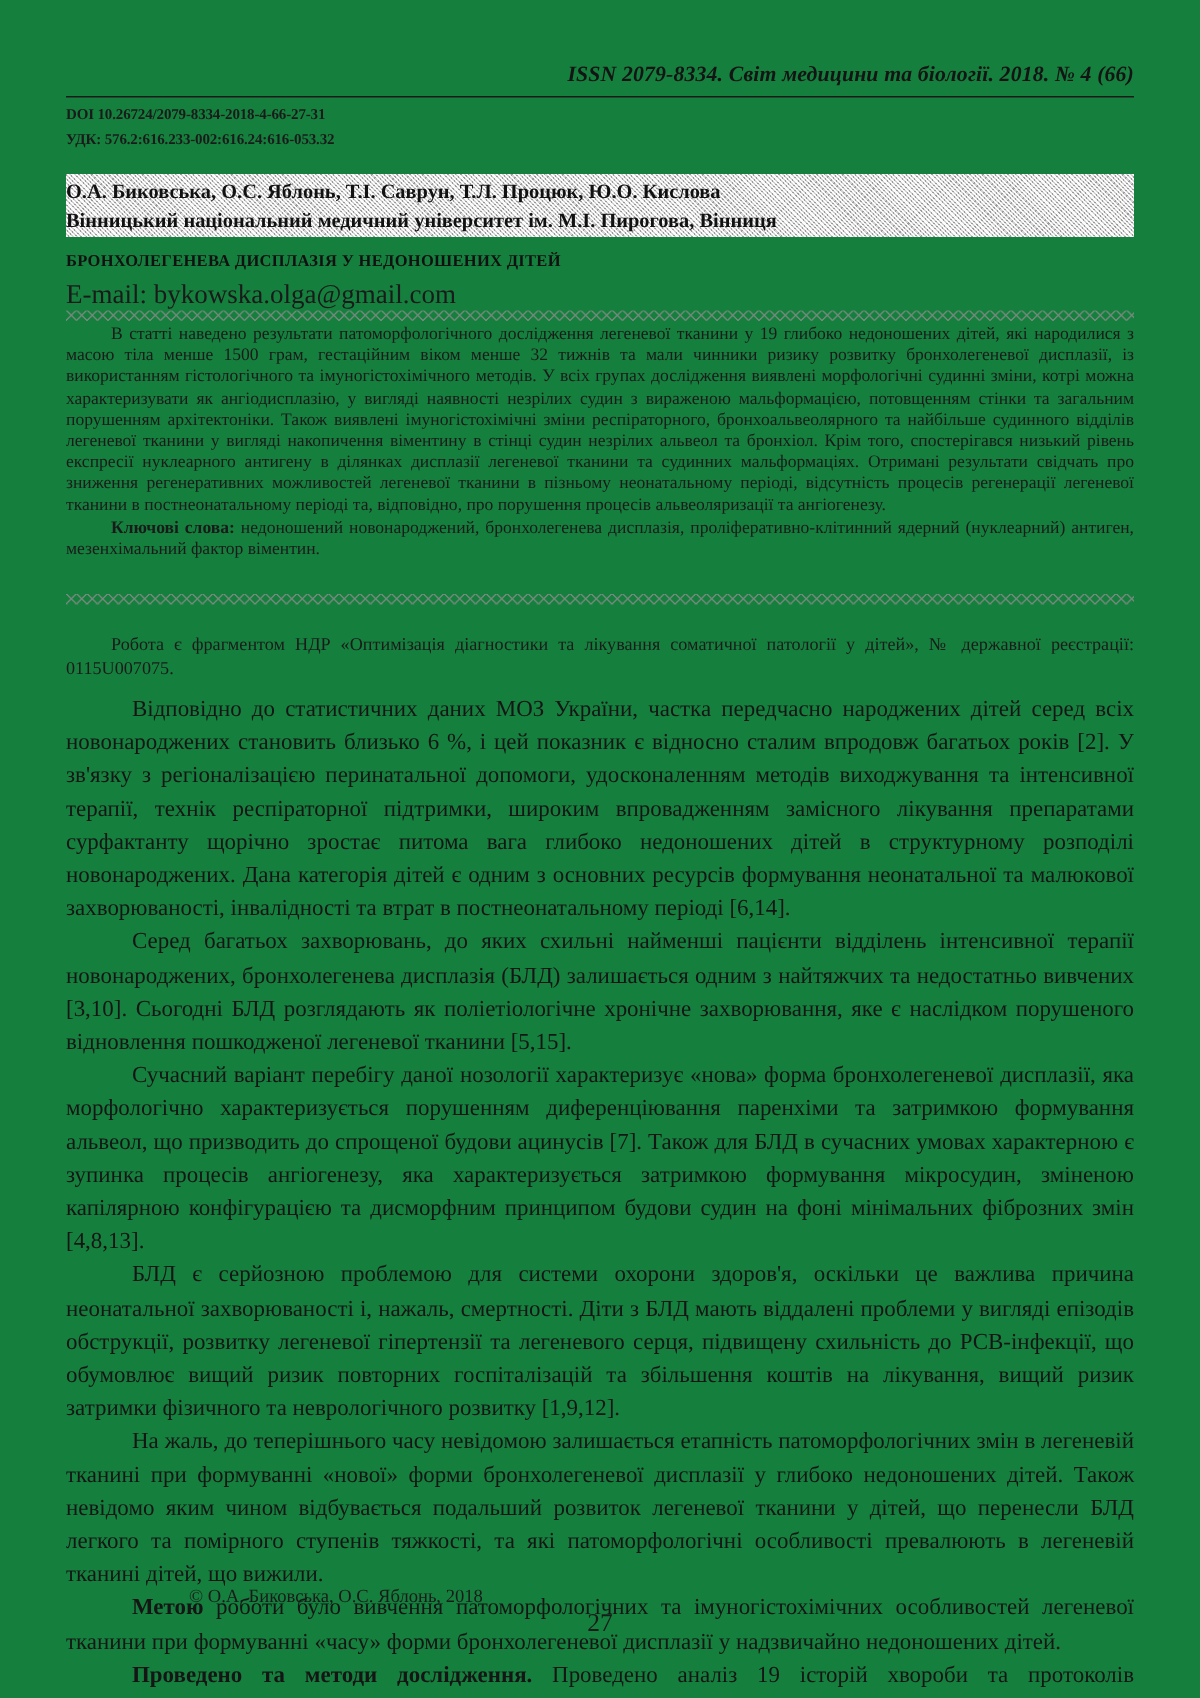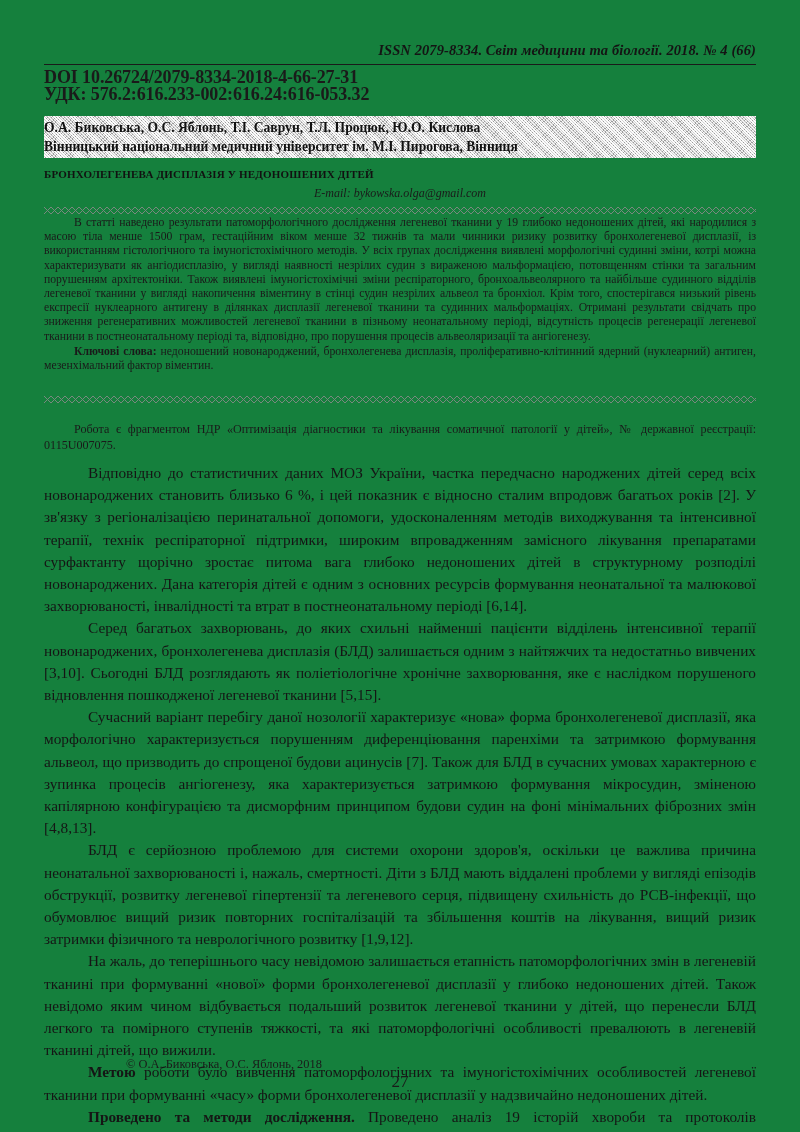--- a/index.html
+++ b/index.html
@@ -44,21 +44,21 @@
     height: 0;
     border-top: 1.6px solid #1a1a1a;
   }
 
   
   .ids {
     position: absolute;
     left: 44px;
     top: 69px;
     font-weight: bold;
-    font-size: 18px;
+    font-size: 10px;
     line-height: 16.5px;
     letter-spacing: -0.1px;
   }
   .ids div { white-space: nowrap; }
 
   
   .author-band {
     position: absolute;
     left: 44px;
     top: 116px;
@@ -100,24 +100,23 @@
     letter-spacing: 0.2px;
     color: #111;
   }
 
   
   .email-line {
     position: absolute;
     left: 44px;
     top: 186px;
     width: 712px;
-    text-align: center;
-    font-size: 12px;
-    color: #1a1a1a;
-    font-style: italic;
+    text-align: left;
+    font-size: 18px;
+    color: #1a1a1a;
   }
 
   
   .zigzag {
     position: absolute;
     left: 44px;
     width: 712px;
     height: 7px;
     background-repeat: repeat-x;
     background-size: 7px 7px;

